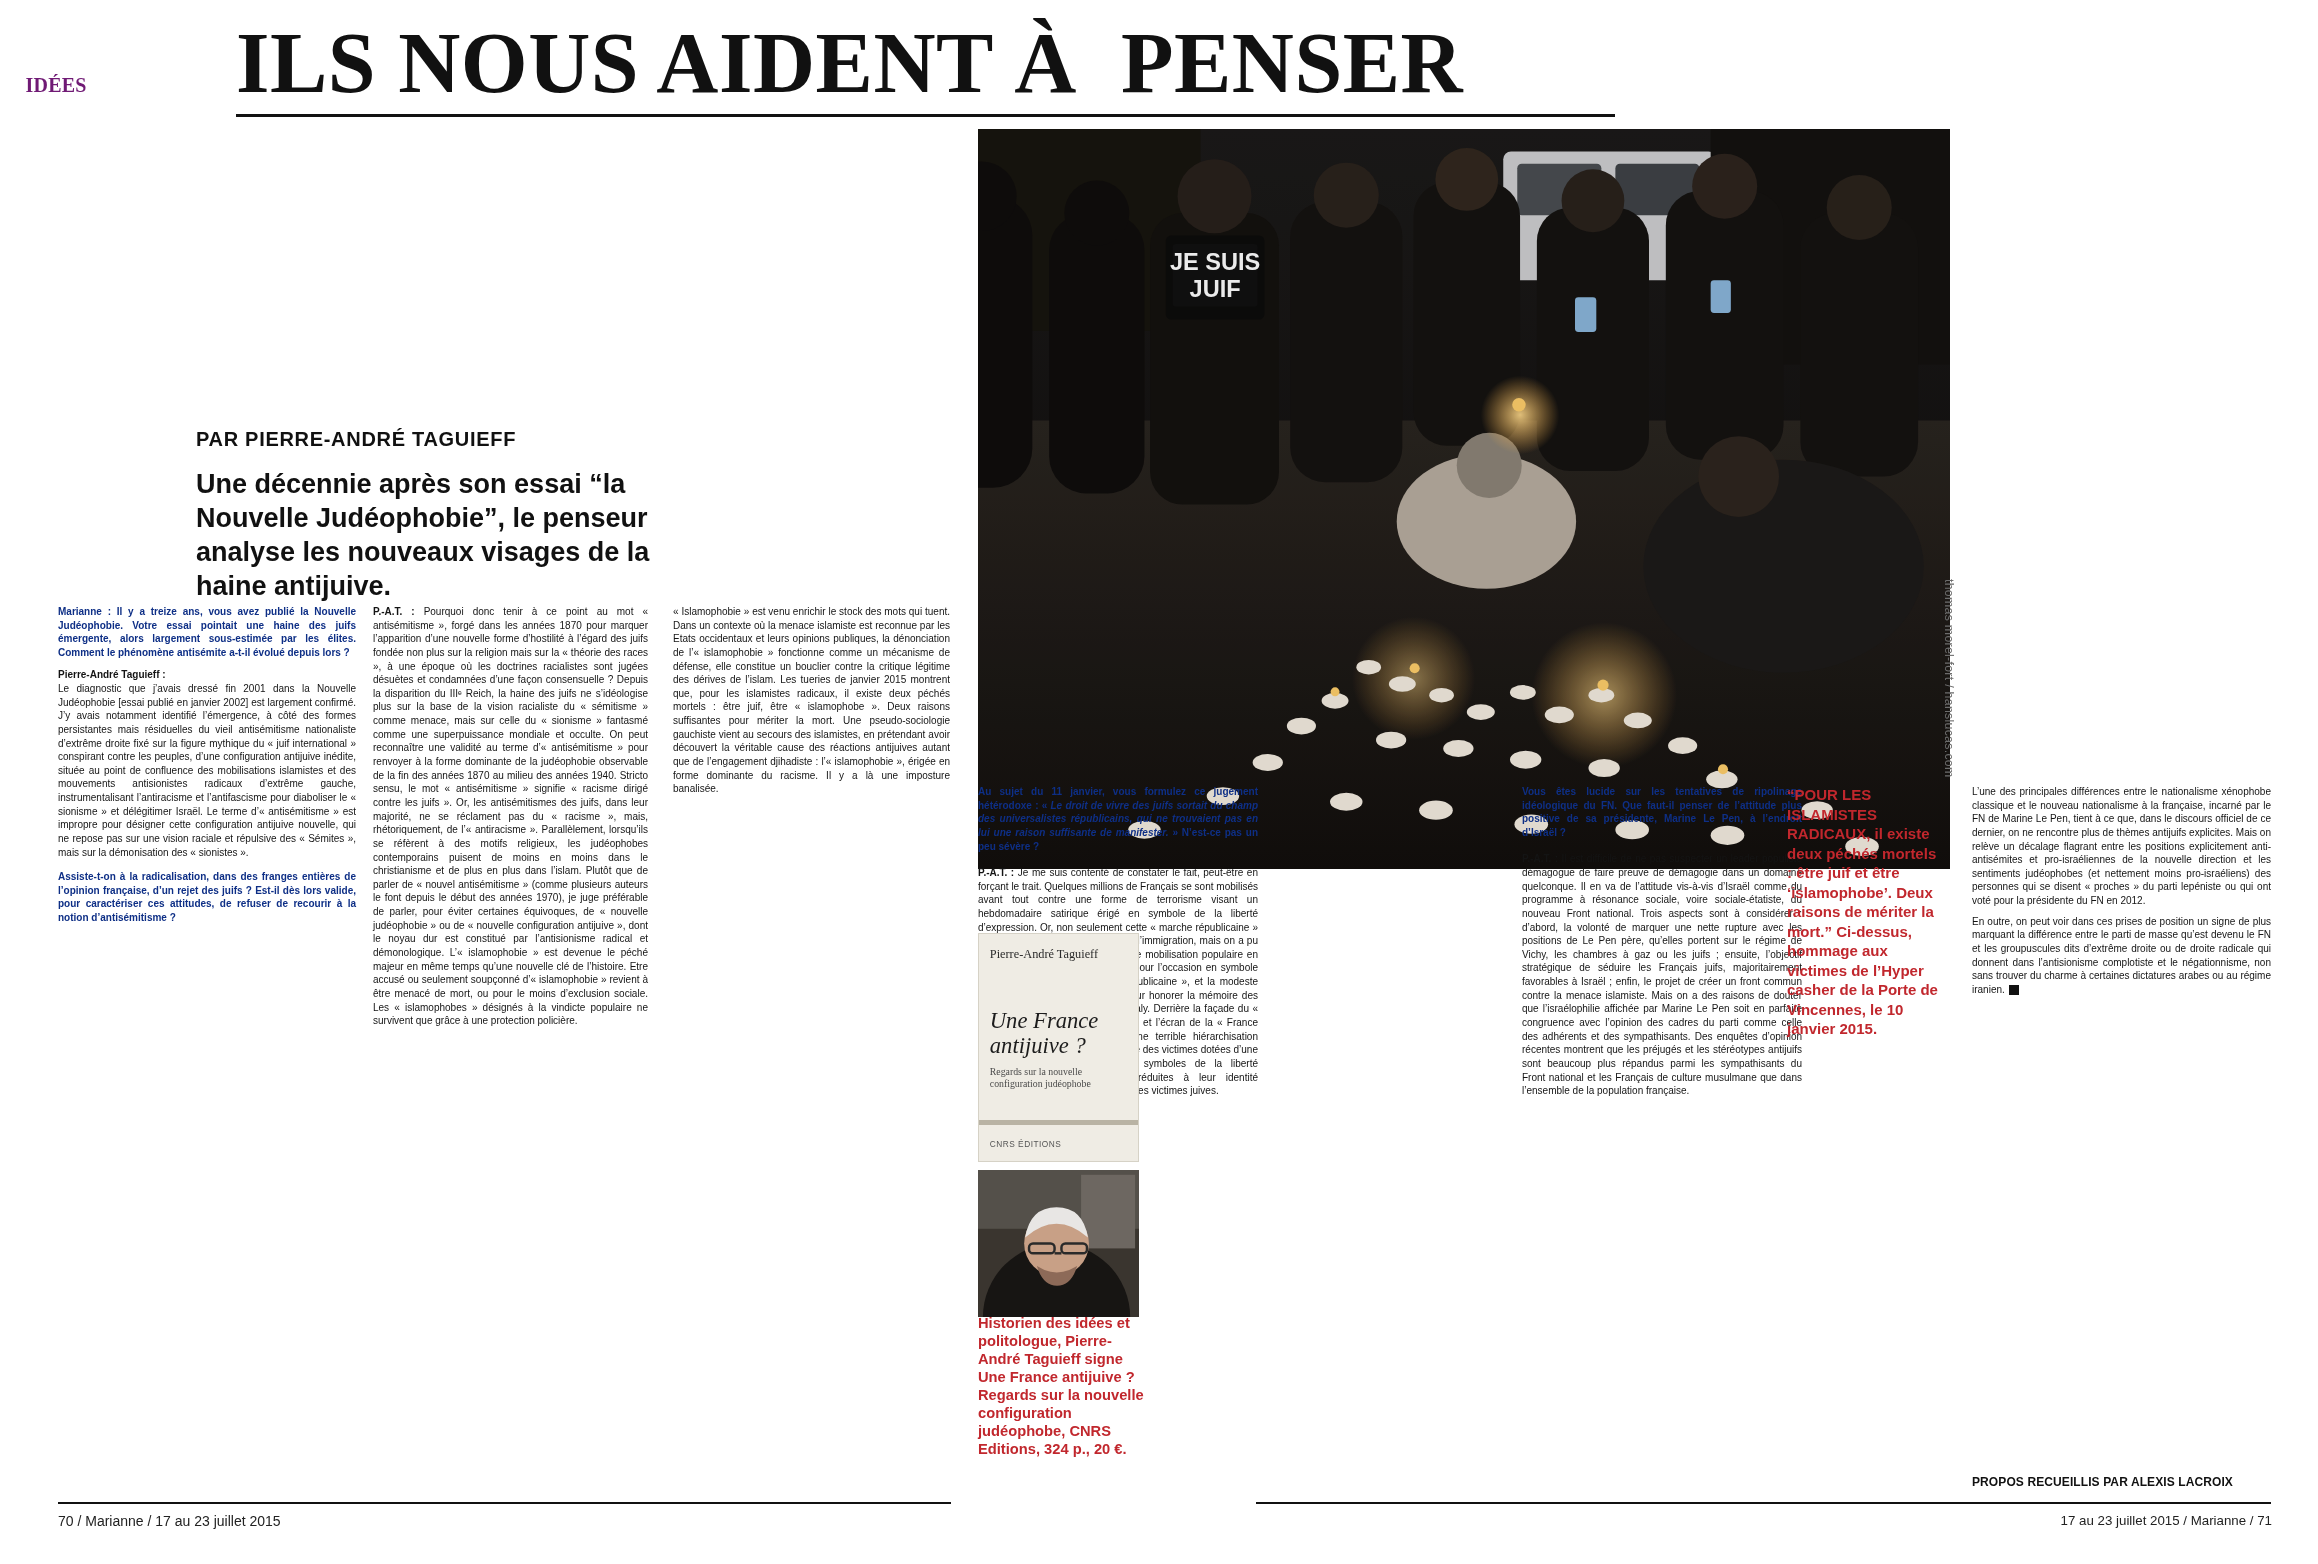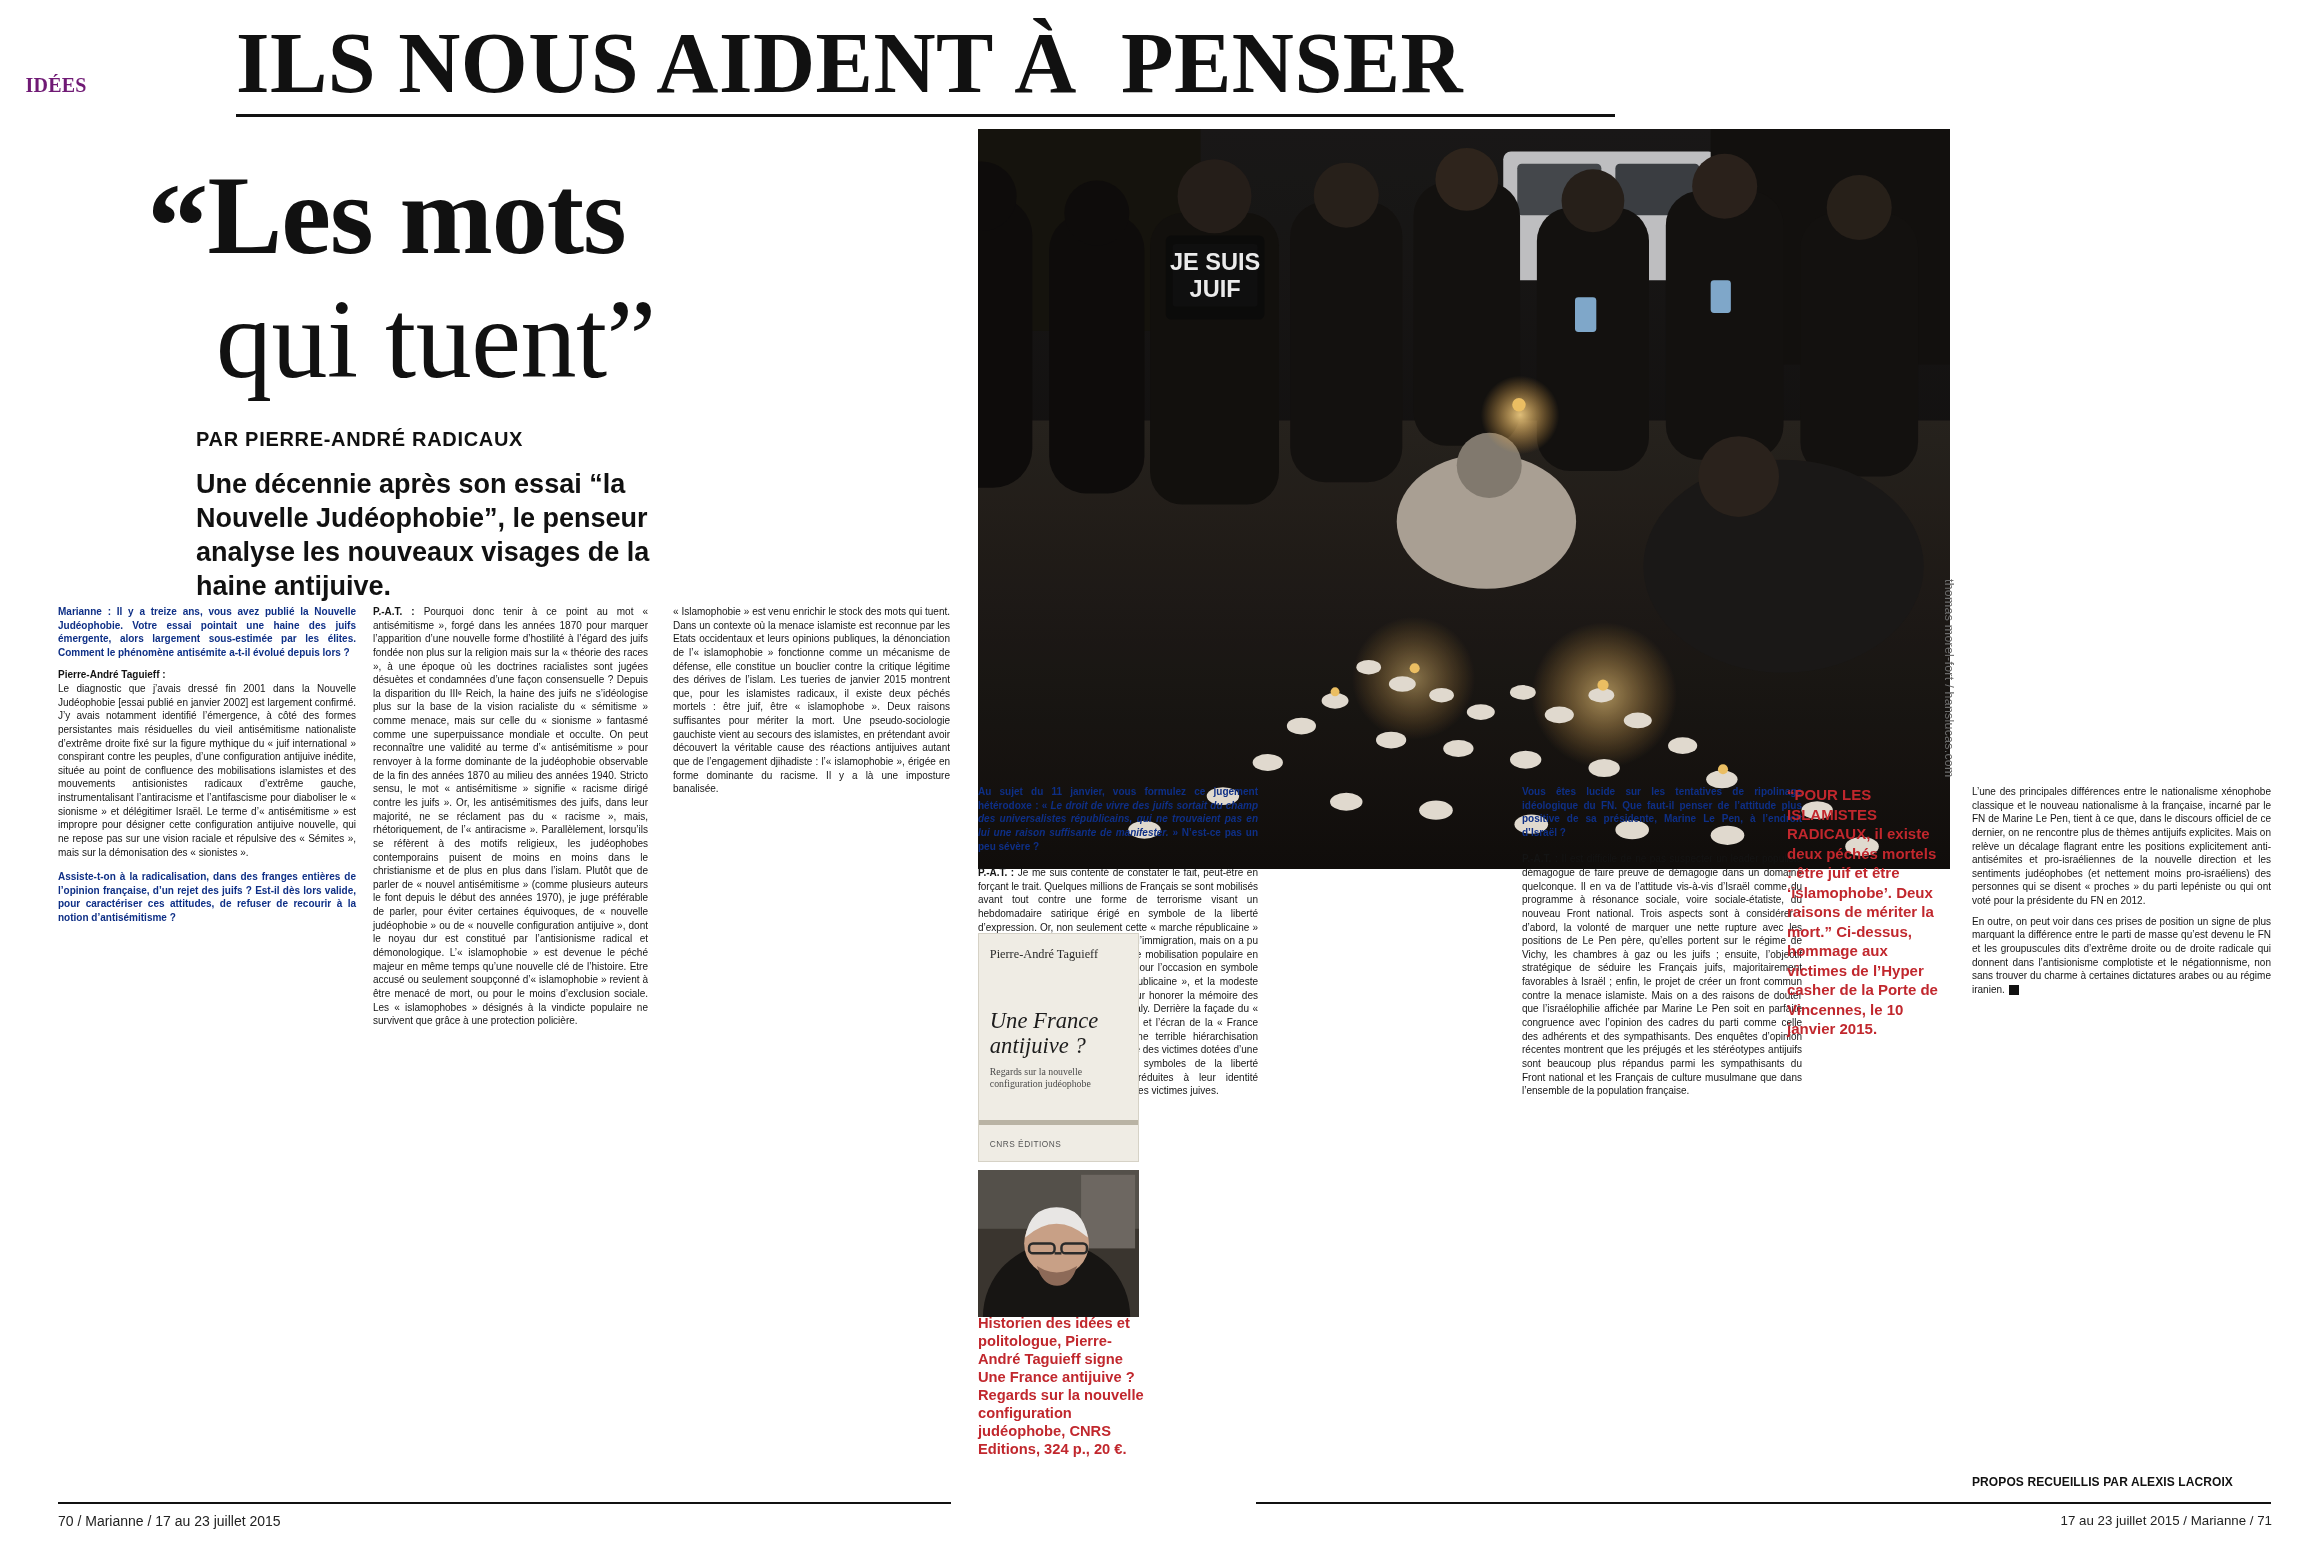--- a/index.html
+++ b/index.html
@@ -166,25 +166,21 @@
 <body>
 
 <div class="page">
 
   <div class="kicker">IDÉES</div>
   <div class="masthead">
     <span>ILS NOUS AIDENT À</span><span class="gap"></span><span>PENSER</span>
   </div>
   <div class="rule-top"></div>
 
-  <div class="headline">
-    <div class="l1"><span class="quote-open">“</span><span>Les mots</span></div>
-    <div class="l2">qui tuent”</div>
-  </div>
-  <div class="byline">PAR PIERRE-ANDRÉ RADICAUX</div>
+  <div class="byline">PAR PIERRE-ANDRÉ TAGUIEFF</div>
   <div class="standfirst">Une décennie après son essai “la Nouvelle Judéophobie”, le penseur analyse les nouveaux visages de la haine antijuive.</div>
 
   <div class="photo">
     <svg viewBox="0 0 1980 1320" preserveAspectRatio="xMidYMid slice">
       <defs>
         <linearGradient id="sky" x1="0" y1="0" x2="0" y2="1">
           <stop offset="0" stop-color="#1c1a19"></stop>
           <stop offset="1" stop-color="#0b0a0a"></stop>
         </linearGradient>
         <radialGradient id="glow" cx="0.5" cy="0.5" r="0.5">

